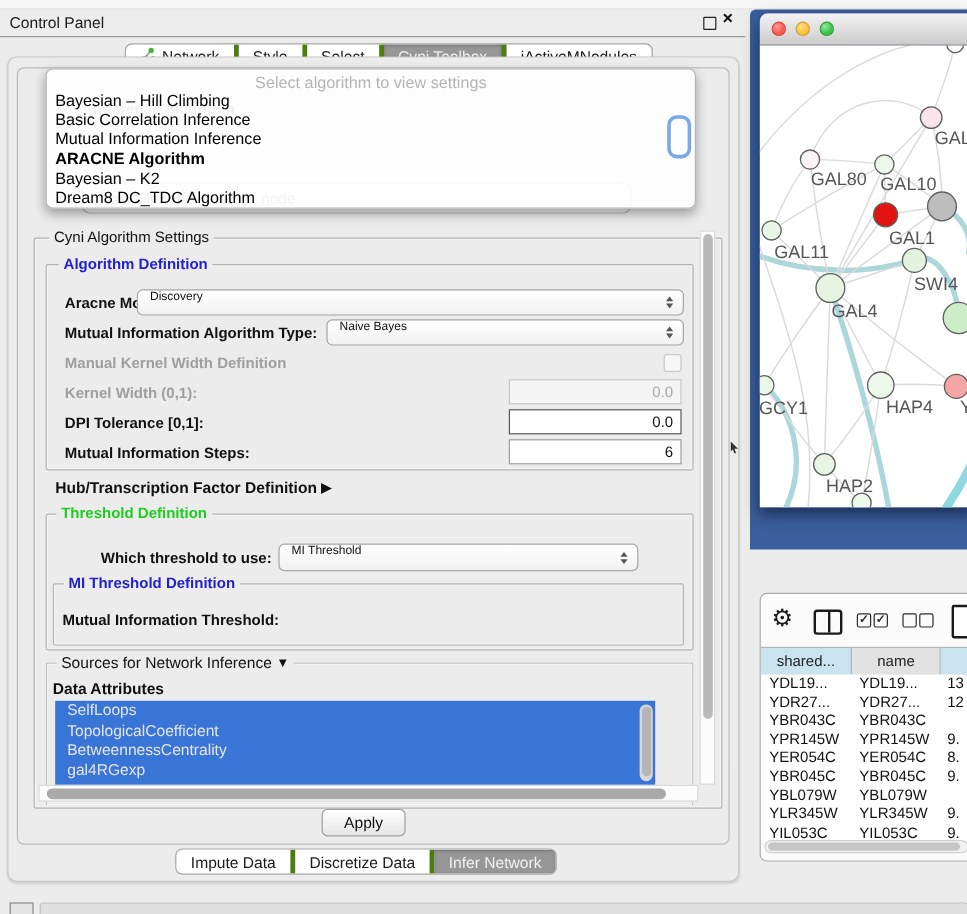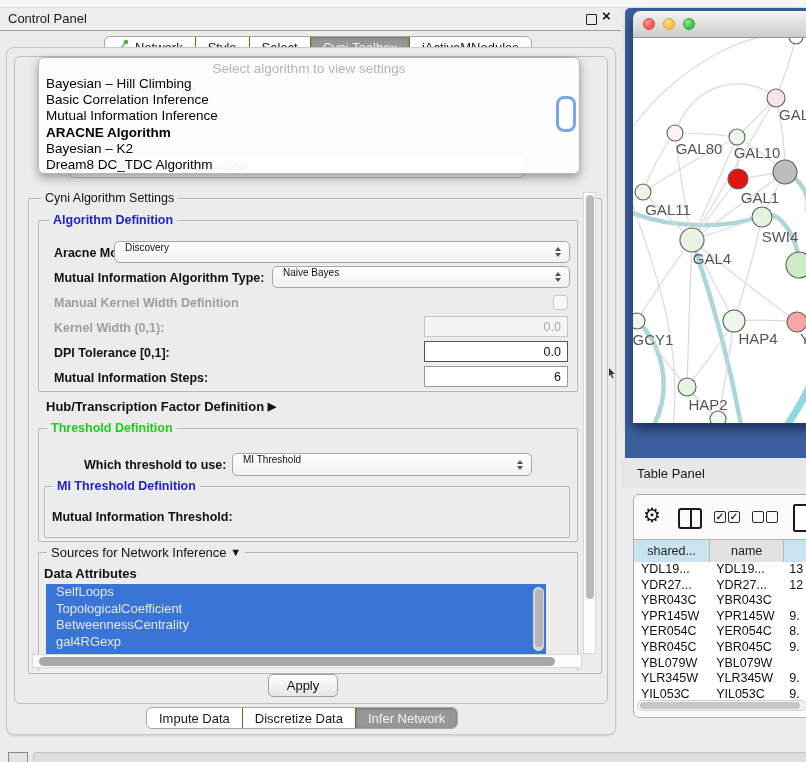--- a/index.html
+++ b/index.html
@@ -9,21 +9,21 @@
 
   
   .topstrip{left:0;top:0;width:806px;height:7px;background:#f6f6f6;border-bottom:1px solid #e0e0e0;}
   .titlebar{left:0;top:8px;width:621px;height:22px;background:#ededed;border-bottom:1px solid #9a9a9a;}
   .titlebar .ttl{position:absolute;left:8px;top:3px;font-size:13px;color:#1a1a1a;}
   .float-ico{position:absolute;left:586px;top:6px;width:9px;height:9px;border:1.6px solid #222;border-radius:1px;background:transparent;}
   .close-ico{position:absolute;left:602px;top:-1px;font-size:15px;font-weight:900;color:#111;}
 
   
   .seg{display:flex;border:1px solid #a6a6a6;border-radius:6px;background:#fff;overflow:hidden;height:22px;box-sizing:border-box;}
-  .seg-tab{display:flex;align-items:center;gap:5px;padding:0 12px;font-size:13px;color:#1a1a1a;border-right:1px solid #4d7c0f;white-space:nowrap;}
+  .seg-tab{display:flex;align-items:center;gap:5px;padding:0 12px;font-size:13px;color:#1a1a1a;border-right:4px solid #4d7c0f;white-space:nowrap;}
   .seg-tab:last-child{border-right:none;}
   .seg-tab.sel{background:#979797;color:#f2f2f2;box-shadow:inset 0 1px 3px rgba(0,0,0,.25);}
 
   
   .panel-outer{left:6px;top:47px;width:608px;height:686px;border:1px solid #c9c9c9;border-radius:8px;background:#ececec;box-shadow:0 1px 2px rgba(0,0,0,.12);}
   .panel-inner{left:14px;top:56px;width:592px;height:646px;border:1px solid #bdbdbd;border-radius:6px;background:#ececec;}
 
   .group{border:1px solid #b4b4b4;border-radius:2px;background:#ececec;box-shadow:inset 0 0 0 1px rgba(255,255,255,.45);}
   .legend{position:absolute;top:-8px;background:#ececec;padding:0 4px;font-size:12.5px;font-weight:700;white-space:nowrap;}
   .legend.plain{font-weight:400;}
@@ -351,23 +351,20 @@
     <div class="net-titlebar"></div>
   </div>
   <span class="abs light l-red"></span>
   <span class="abs light l-yel"></span>
   <span class="abs light l-grn"></span>
 
   <svg class="abs cursor-mark" viewBox="0 0 8 10">
     <path d="M1,0 L7,6 L4,6 L5.5,10 L4,10 L2.8,6.6 L1,8 Z" fill="#333"></path>
   </svg>
 
-  <div class="abs tp-bar">
-    <span class="tp-title">Table Panel</span>
-  </div>
 
   <div class="abs tp-window">
     <div class="tp-toolbar">
       <span class="gear">⚙</span>
       <span class="cols-ico"></span>
       <span class="ckbx" style="left:80px;">✓</span>
       <span class="ckbx" style="left:94px;">✓</span>
       <span class="ckbx" style="left:118px;"></span>
       <span class="ckbx" style="left:132px;"></span>
       <span class="doc-ico"></span>

